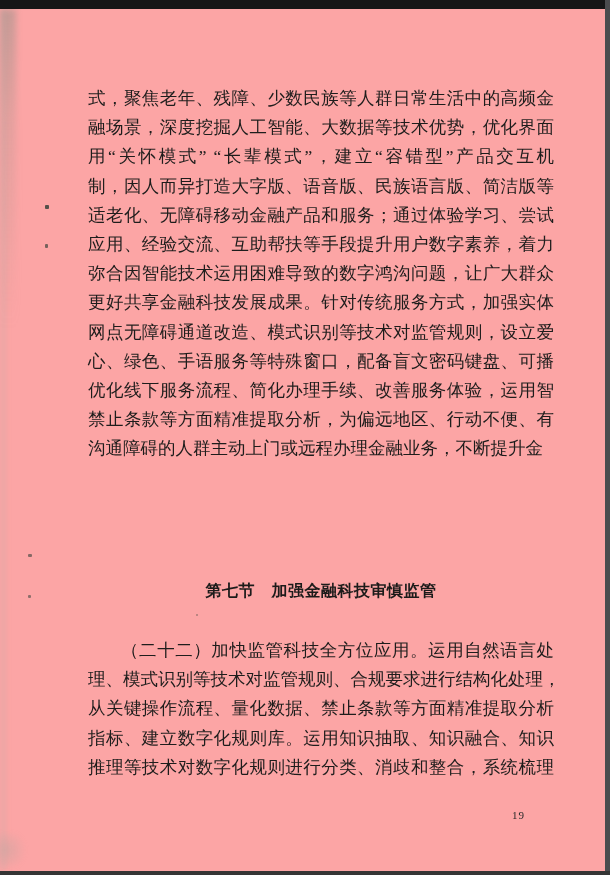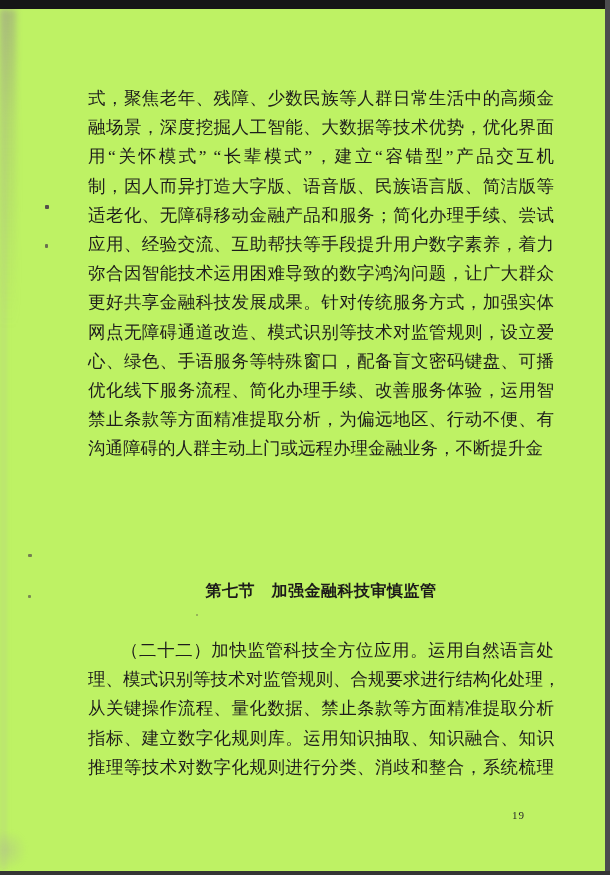--- a/index.html
+++ b/index.html
@@ -7,21 +7,21 @@
   body {
     font-family: "Liberation Serif", "DejaVu Serif", serif;
     background: #ffffff;
     position: relative;
     overflow: hidden;
   }
   .page {
     position: absolute;
     left: 0; top: 0;
     width: 610px; height: 875px;
-    background: #bef264;
+    background: #fca5a5;
   }
   
   .bar-top {
     position: absolute; left: 0; top: 0;
     width: 610px; height: 9px;
     background: #161616;
   }
   .bar-right {
     position: absolute; right: 0; top: 0;
     width: 5px; height: 875px;
@@ -116,21 +116,21 @@
   <div class="speck speck-2"></div>
   <div class="speck speck-3"></div>
   <div class="speck speck-4"></div>
   <div class="speck speck-5"></div>
 
   <div class="textcol p1">
       <div class="tline">式，聚焦老年、残障、少数民族等人群日常生活中的高频金</div>
       <div class="tline">融场景，深度挖掘人工智能、大数据等技术优势，优化界面</div>
       <div class="tline">用“关怀模式” “长辈模式”，建立“容错型”产品交互机</div>
       <div class="tline">制，因人而异打造大字版、语音版、民族语言版、简洁版等</div>
-      <div class="tline">适老化、无障碍移动金融产品和服务；简化办理手续、尝试</div>
+      <div class="tline">适老化、无障碍移动金融产品和服务；通过体验学习、尝试</div>
       <div class="tline">应用、经验交流、互助帮扶等手段提升用户数字素养，着力</div>
       <div class="tline">弥合因智能技术运用困难导致的数字鸿沟问题，让广大群众</div>
       <div class="tline">更好共享金融科技发展成果。针对传统服务方式，加强实体</div>
       <div class="tline">网点无障碍通道改造、模式识别等技术对监管规则，设立爱</div>
       <div class="tline">心、绿色、手语服务等特殊窗口，配备盲文密码键盘、可播</div>
       <div class="tline">优化线下服务流程、简化办理手续、改善服务体验，运用智</div>
       <div class="tline">禁止条款等方面精准提取分析，为偏远地区、行动不便、有</div>
       <div class="tline">沟通障碍的人群主动上门或远程办理金融业务，不断提升金</div>
     </div>
 

